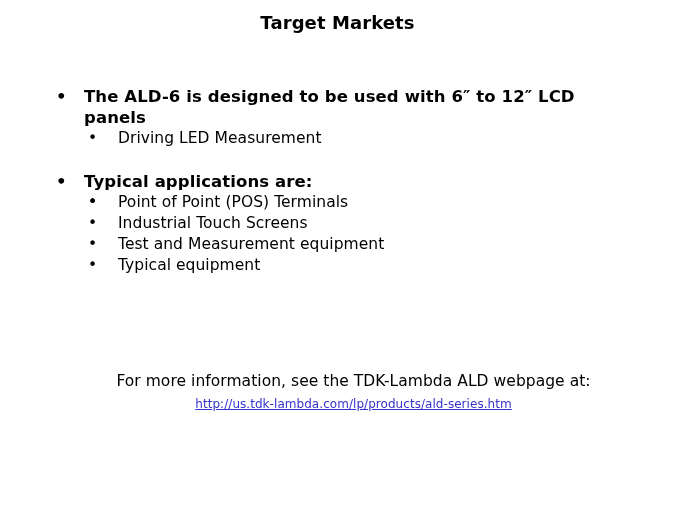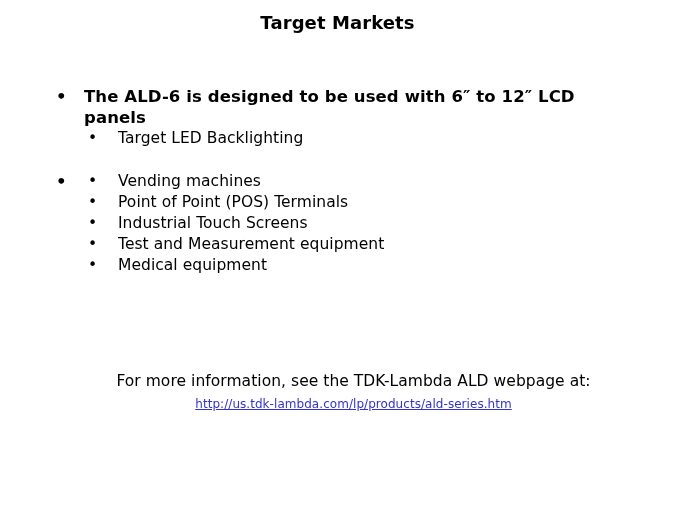--- a/index.html
+++ b/index.html
@@ -131,46 +131,46 @@
   <div class="slide-title">Target Markets</div>
 
   <div class="body-content">
 
     <div class="l1-block">
       <div class="l1-item">
         <span class="bullet-dot">•</span><span>The ALD-6 is designed to be used with 6″ to 12″ LCD panels</span>
       </div>
       <ul class="l2-list">
         <li class="l2-item">
-          <span class="bullet-dot">•</span><span>Target LED Backlighting</span>
+          <span class="bullet-dot">•</span><span>Driving LED Measurement</span>
         </li>
       </ul>
     </div>
 
     <div class="gap-block"></div>
 
     <div class="l1-block">
       <div class="l1-item">
-        <span class="bullet-dot">•</span>
+        <span class="bullet-dot">•</span><span>Typical applications are:</span>
       </div>
       <ul class="l2-list">
         <li class="l2-item">
-          <span class="bullet-dot">•</span><span>Vending machines</span>
+          <span class="bullet-dot">•</span>
         </li>
         <li class="l2-item">
           <span class="bullet-dot">•</span><span>Point of Point (POS) Terminals</span>
         </li>
         <li class="l2-item">
           <span class="bullet-dot">•</span><span>Industrial Touch Screens</span>
         </li>
         <li class="l2-item">
           <span class="bullet-dot">•</span><span>Test and Measurement equipment</span>
         </li>
         <li class="l2-item">
-          <span class="bullet-dot">•</span><span>Medical equipment</span>
+          <span class="bullet-dot">•</span><span>Typical equipment</span>
         </li>
       </ul>
     </div>
 
   </div>
 
   <div class="footer-block">
     <div class="footer-line">For more information, see the TDK-Lambda ALD webpage at:</div>
     <div>
       <span class="footer-link">http://us.tdk-lambda.com/lp/products/ald-series.htm</span>

